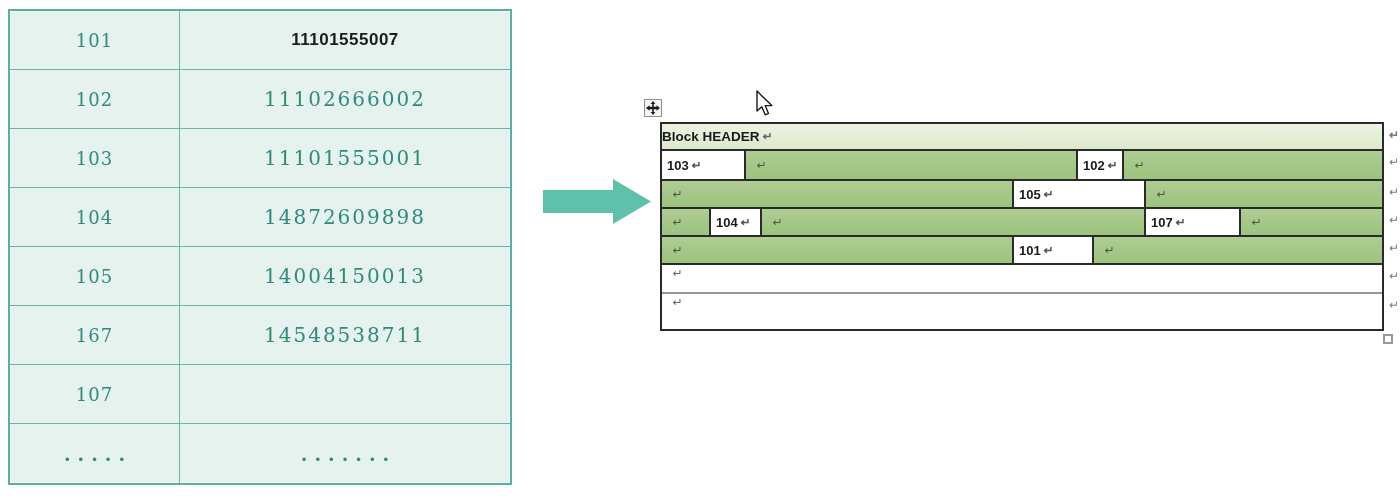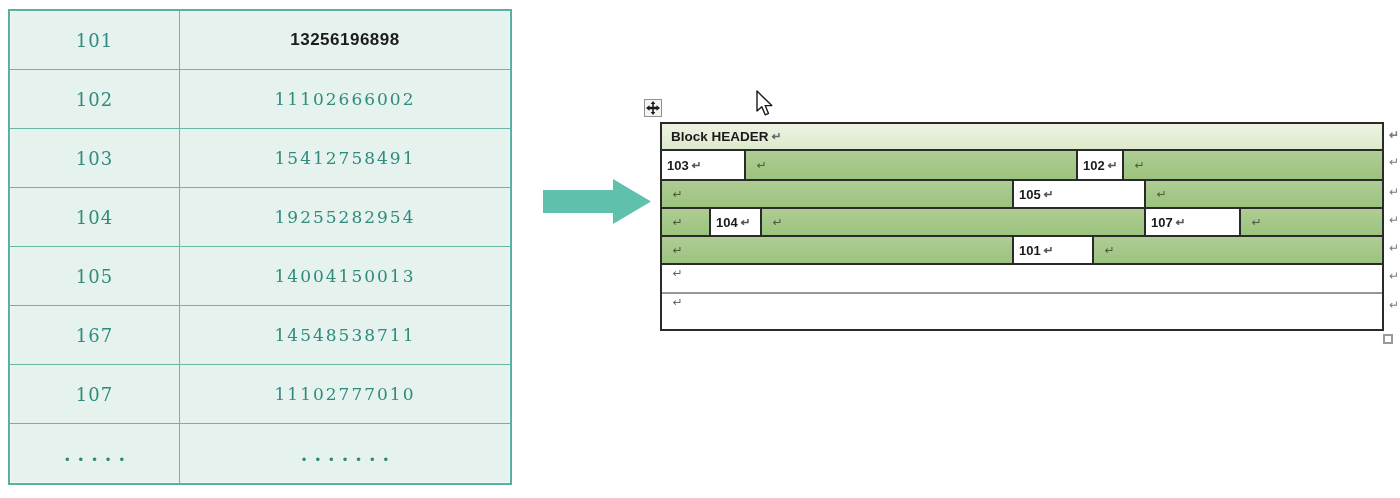--- a/index.html
+++ b/index.html
@@ -14,34 +14,34 @@
 
   
   .source-table{position:absolute;left:8px;top:9px;width:504px;height:476px;
     border:2px solid var(--src-border);background:var(--src-bg);
     box-shadow:inset 0 0 0 1px rgba(255,255,255,.55);}
   .lrow{display:flex;height:59px;border-bottom:1px solid var(--src-line);}
   .lrow:last-child{border-bottom:none;}
   .lcell{display:flex;align-items:center;justify-content:center;
     font-family:"DejaVu Serif","Liberation Serif",serif;color:var(--src-text);}
   .lcell-id{width:170px;border-right:1px solid var(--src-line);font-size:18px;letter-spacing:1px;}
-  .lcell-val{flex:1;font-size:17px;letter-spacing:2px;}
+  .lcell-val{flex:1;font-size:20px;letter-spacing:2px;}
   .val-highlight{font-family:"Liberation Sans",sans-serif;color:var(--src-hl);
     font-weight:700;font-size:17px;letter-spacing:.5px;}
   .dots{font-weight:700;font-size:19px;letter-spacing:7px;text-indent:7px;}
 
   
   .flow-arrow{position:absolute;left:543px;top:179px;}
   .flow-arrow path{fill:var(--arrow-color);}
 
   
   .word-table{position:absolute;left:660px;top:122px;width:724px;
     border:2px solid var(--wt-border);font-size:13px;color:#1a1a1a;}
   .wt-header{position:relative;height:27px;display:flex;align-items:center;
-    padding-left:9px;background:linear-gradient(180deg,#edf3e3 0%,var(--wt-header) 55%,#dde9cb 100%);
+    padding-left:0;background:linear-gradient(180deg,#edf3e3 0%,var(--wt-header) 55%,#dde9cb 100%);
     border-bottom:2px solid var(--wt-border);font-size:13.5px;font-weight:600;}
   .wrow{position:relative;display:flex;}
   .wrow.top-dark{border-top:2px solid var(--wt-border);}
   .wrow.top-gray{border-top:2px solid #979797;}
   .wcell{display:flex;align-items:center;overflow:hidden;}
   .wcell.block{background:linear-gradient(180deg,#aecd94 0%,var(--wt-block) 45%,#9cc47e 100%);padding-left:8px;}
   .wcell.value{background:#fff;border-left:2px solid var(--wt-border);
     border-right:2px solid var(--wt-border);padding-left:5px;font-weight:600;}
   .wcell.value:first-child{border-left:none;}
   .wcell.empty{background:#fff;padding-left:8px;align-items:flex-start;padding-top:3px;}
@@ -58,45 +58,44 @@
   .cursor{position:absolute;left:755px;top:90px;z-index:10;}
 </style>
 </head>
 <body>
 
 <div id="canvas">
 
   <div class="source-table">
       <div class="lrow">
         <div class="lcell lcell-id">101</div>
-        <div class="lcell lcell-val val-highlight">13256196898</div>
+        <div class="lcell lcell-val val-highlight">11101555007</div>
       </div>
       <div class="lrow">
         <div class="lcell lcell-id">102</div>
         <div class="lcell lcell-val">11102666002</div>
       </div>
       <div class="lrow">
         <div class="lcell lcell-id">103</div>
-        <div class="lcell lcell-val">15412758491</div>
+        <div class="lcell lcell-val">11101555001</div>
       </div>
       <div class="lrow">
         <div class="lcell lcell-id">104</div>
-        <div class="lcell lcell-val">19255282954</div>
+        <div class="lcell lcell-val">14872609898</div>
       </div>
       <div class="lrow">
         <div class="lcell lcell-id">105</div>
         <div class="lcell lcell-val">14004150013</div>
       </div>
       <div class="lrow">
         <div class="lcell lcell-id">167</div>
         <div class="lcell lcell-val">14548538711</div>
       </div>
       <div class="lrow">
         <div class="lcell lcell-id">107</div>
-        <div class="lcell lcell-val">11102777010</div>
       </div>
       <div class="lrow">
         <div class="lcell lcell-id dots">.....</div>
         <div class="lcell lcell-val dots">.......</div>
       </div>
     </div>
 
   <svg class="flow-arrow" width="108" height="45" viewBox="0 0 108 45">
     <path d="M0 11 L70 11 L70 0 L108 22.5 L70 45 L70 34 L0 34 Z"></path>
   </svg>

